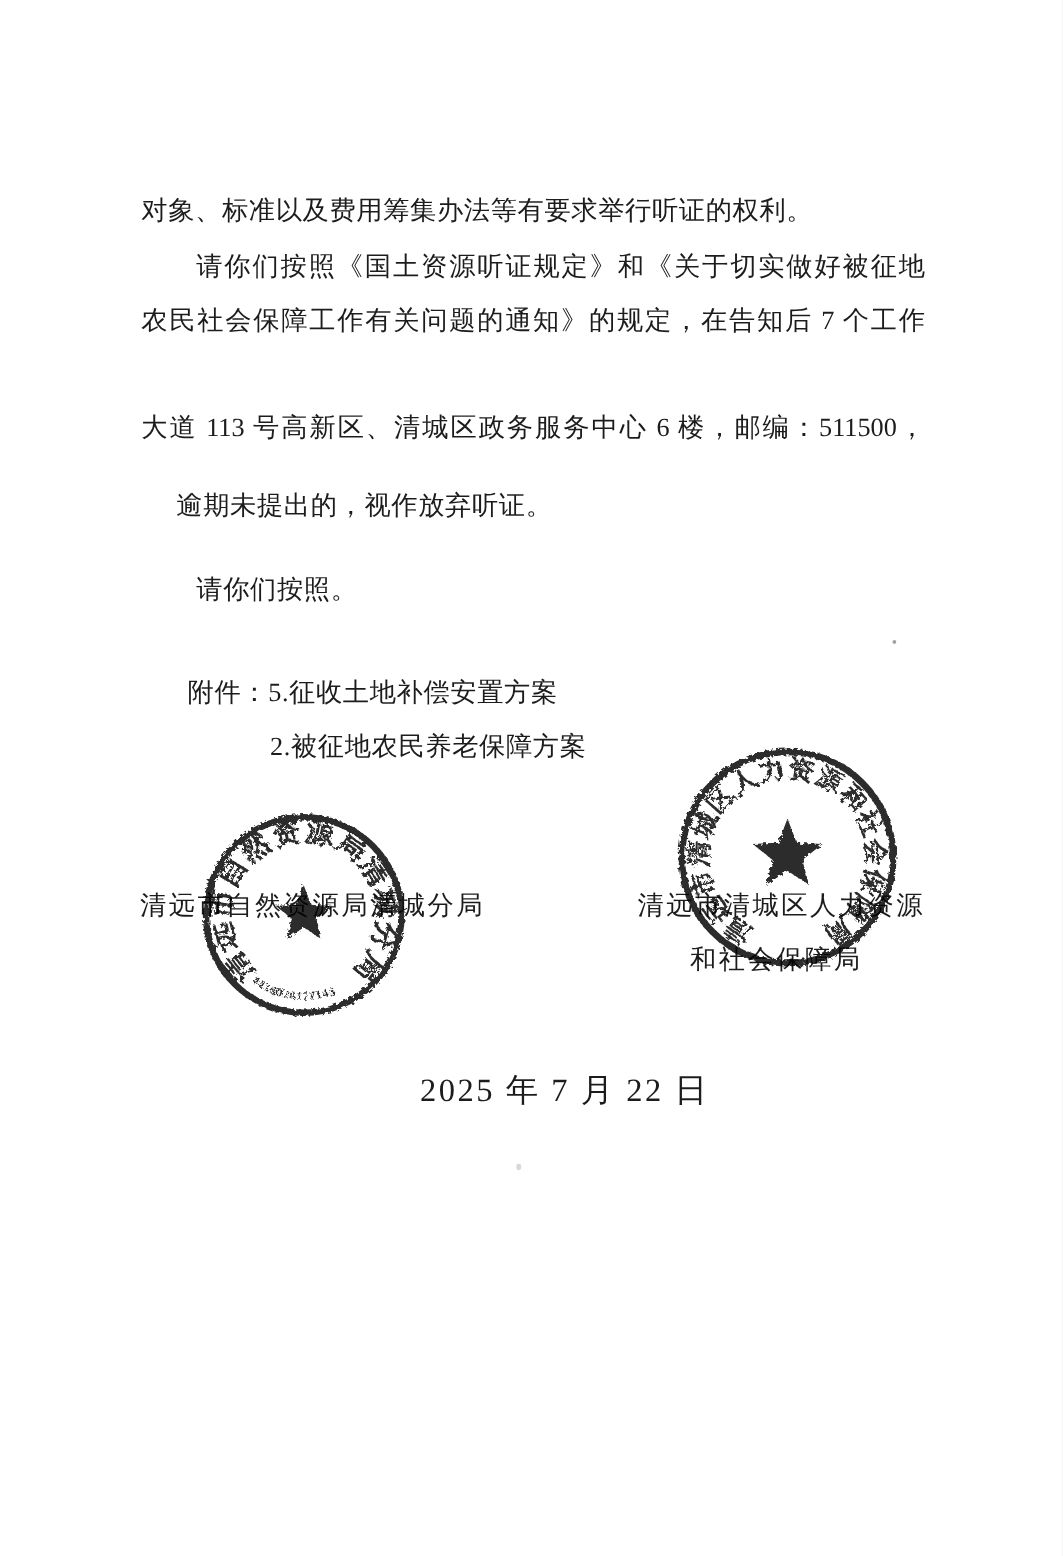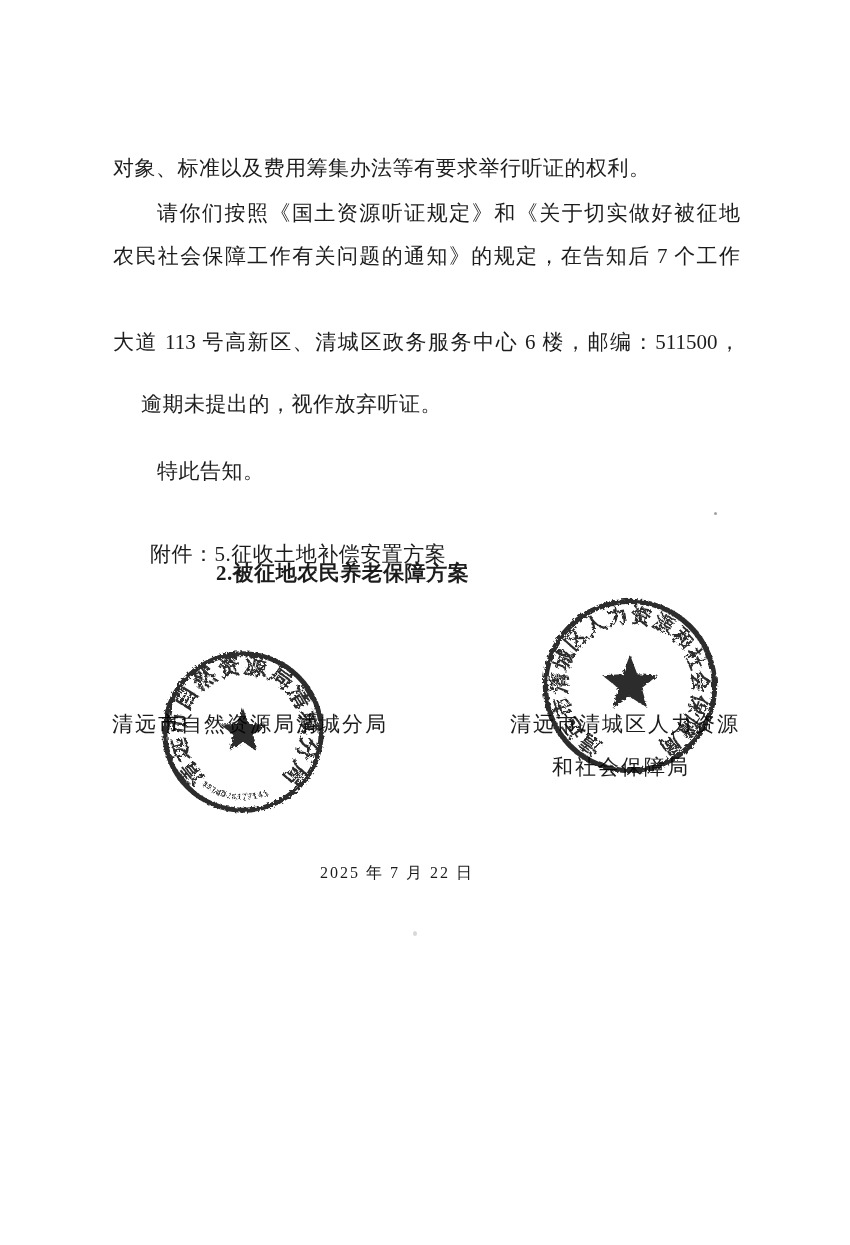--- a/index.html
+++ b/index.html
@@ -28,24 +28,25 @@
   }
   .sig{
     position:absolute;
     font-size:21px;
     line-height:30px;
     letter-spacing:2px;
     white-space:nowrap;
   }
   .dateline{
     position:absolute;
-    font-size:16px;
+    font-size:26px;
     line-height:30px;
     letter-spacing:2px;
     white-space:nowrap;
+    margin-left:16px;
   }
   .seal{
     position:absolute;
     z-index:5;
     mix-blend-mode:multiply;
   }
   .seal text{
     font-family:"Liberation Serif","DejaVu Serif",serif;
     font-weight:bold;
   }
@@ -57,24 +58,24 @@
 </head>
 <body>
 
 <div class="page">
 
   <div class="line" style="left:113px;top:153px;">对象、标准以及费用筹集办法等有要求举行听证的权利。</div>
   <div class="line just" style="left:157px;top:198px;width:583px;">请你们按照《国土资源听证规定》和《关于切实做好被征地</div>
   <div class="line just" style="left:113px;top:241px;width:627px;">农民社会保障工作有关问题的通知》的规定，在告知后 7 个工作</div>
   <div class="line just" style="left:113px;top:327px;width:627px;">大道 113 号高新区、清城区政务服务中心 6 楼，邮编：511500，</div>
   <div class="line" style="left:113px;top:389px;margin-left:28px;">逾期未提出的，视作放弃听证。</div>
-  <div class="line" style="left:157px;top:456px;">特此告知。</div>
+  <div class="line" style="left:157px;top:456px;">请你们按照。</div>
 
   <div class="line" style="left:150px;top:539px;">附件：5.征收土地补偿安置方案</div>
-  <div class="line" style="left:216px;top:558px;font-weight:bold;">2.被征地农民养老保障方案</div>
+  <div class="line" style="left:216px;top:582px;">2.被征地农民养老保障方案</div>
 
   <div class="sig" style="left:112px;top:709px;">清远市自然资源局清城分局</div>
   <div class="sig" style="left:510px;top:709px;">清远市清城区人力资源</div>
   <div class="sig" style="left:552px;top:752px;">和社会保障局</div>
 
   <div class="dateline" style="left:320px;top:858px;">2025 年 7 月 22 日</div>
 
   <svg class="seal" style="left:158px;top:642px;" width="170" height="180" viewBox="0 0 200 200">
     <defs>
       <filter id="roughL" x="-10%" y="-10%" width="120%" height="120%">

